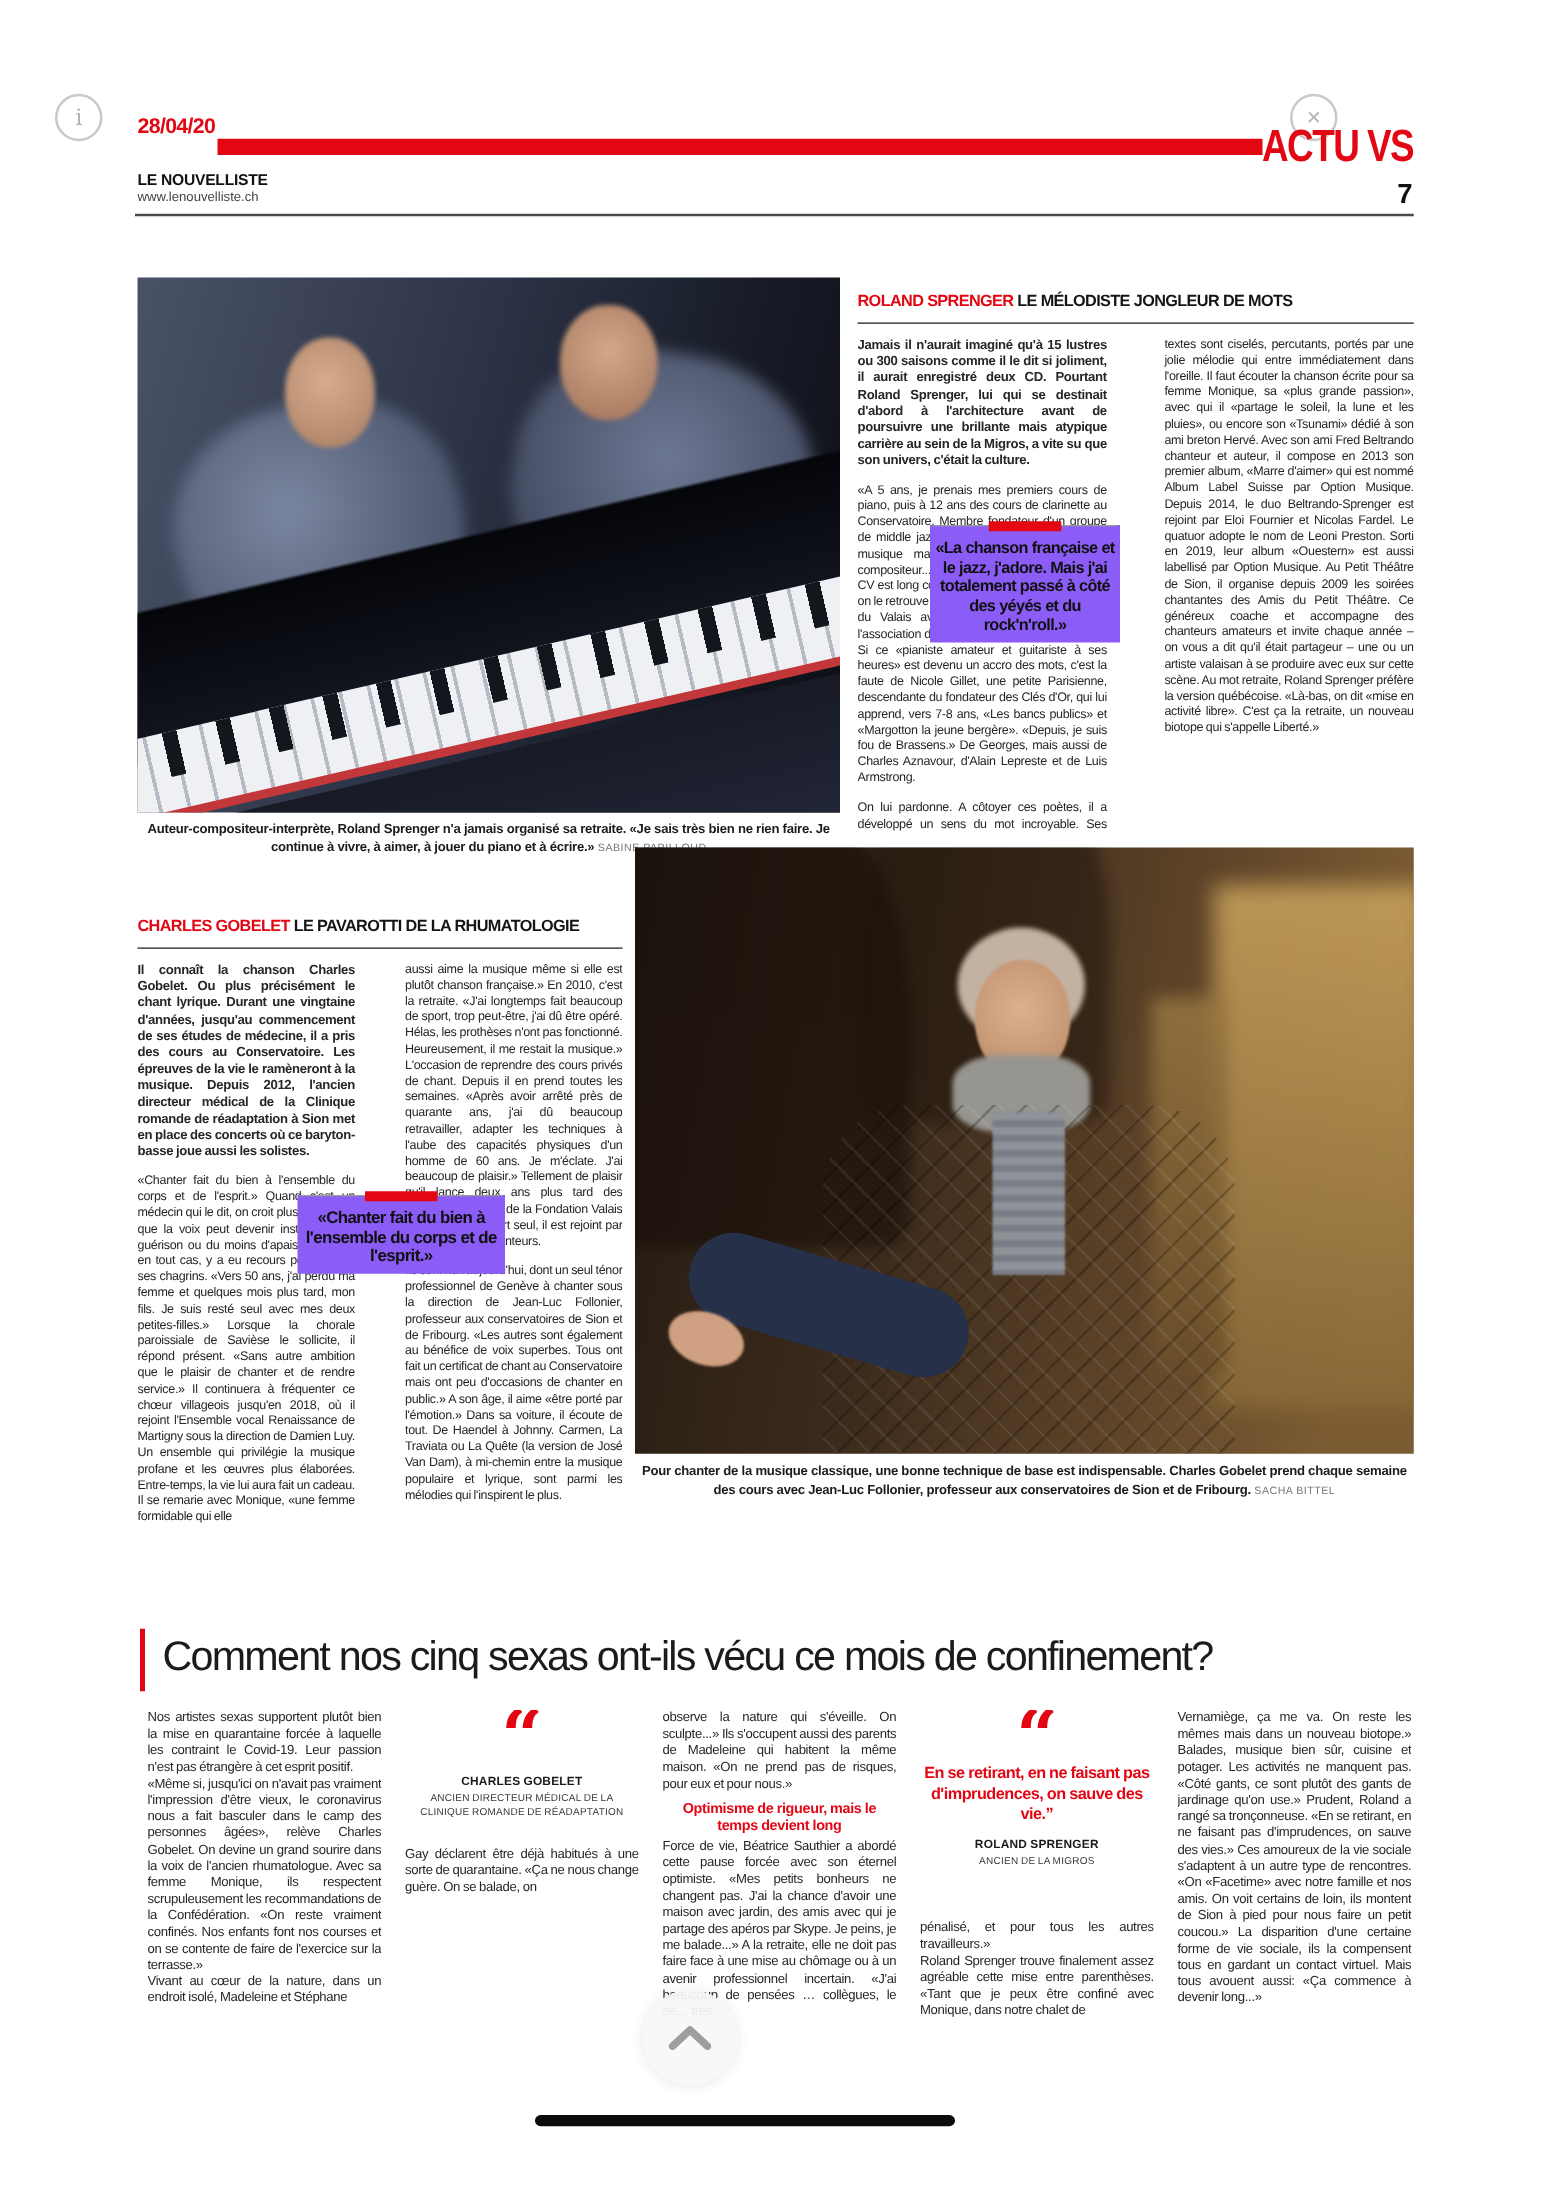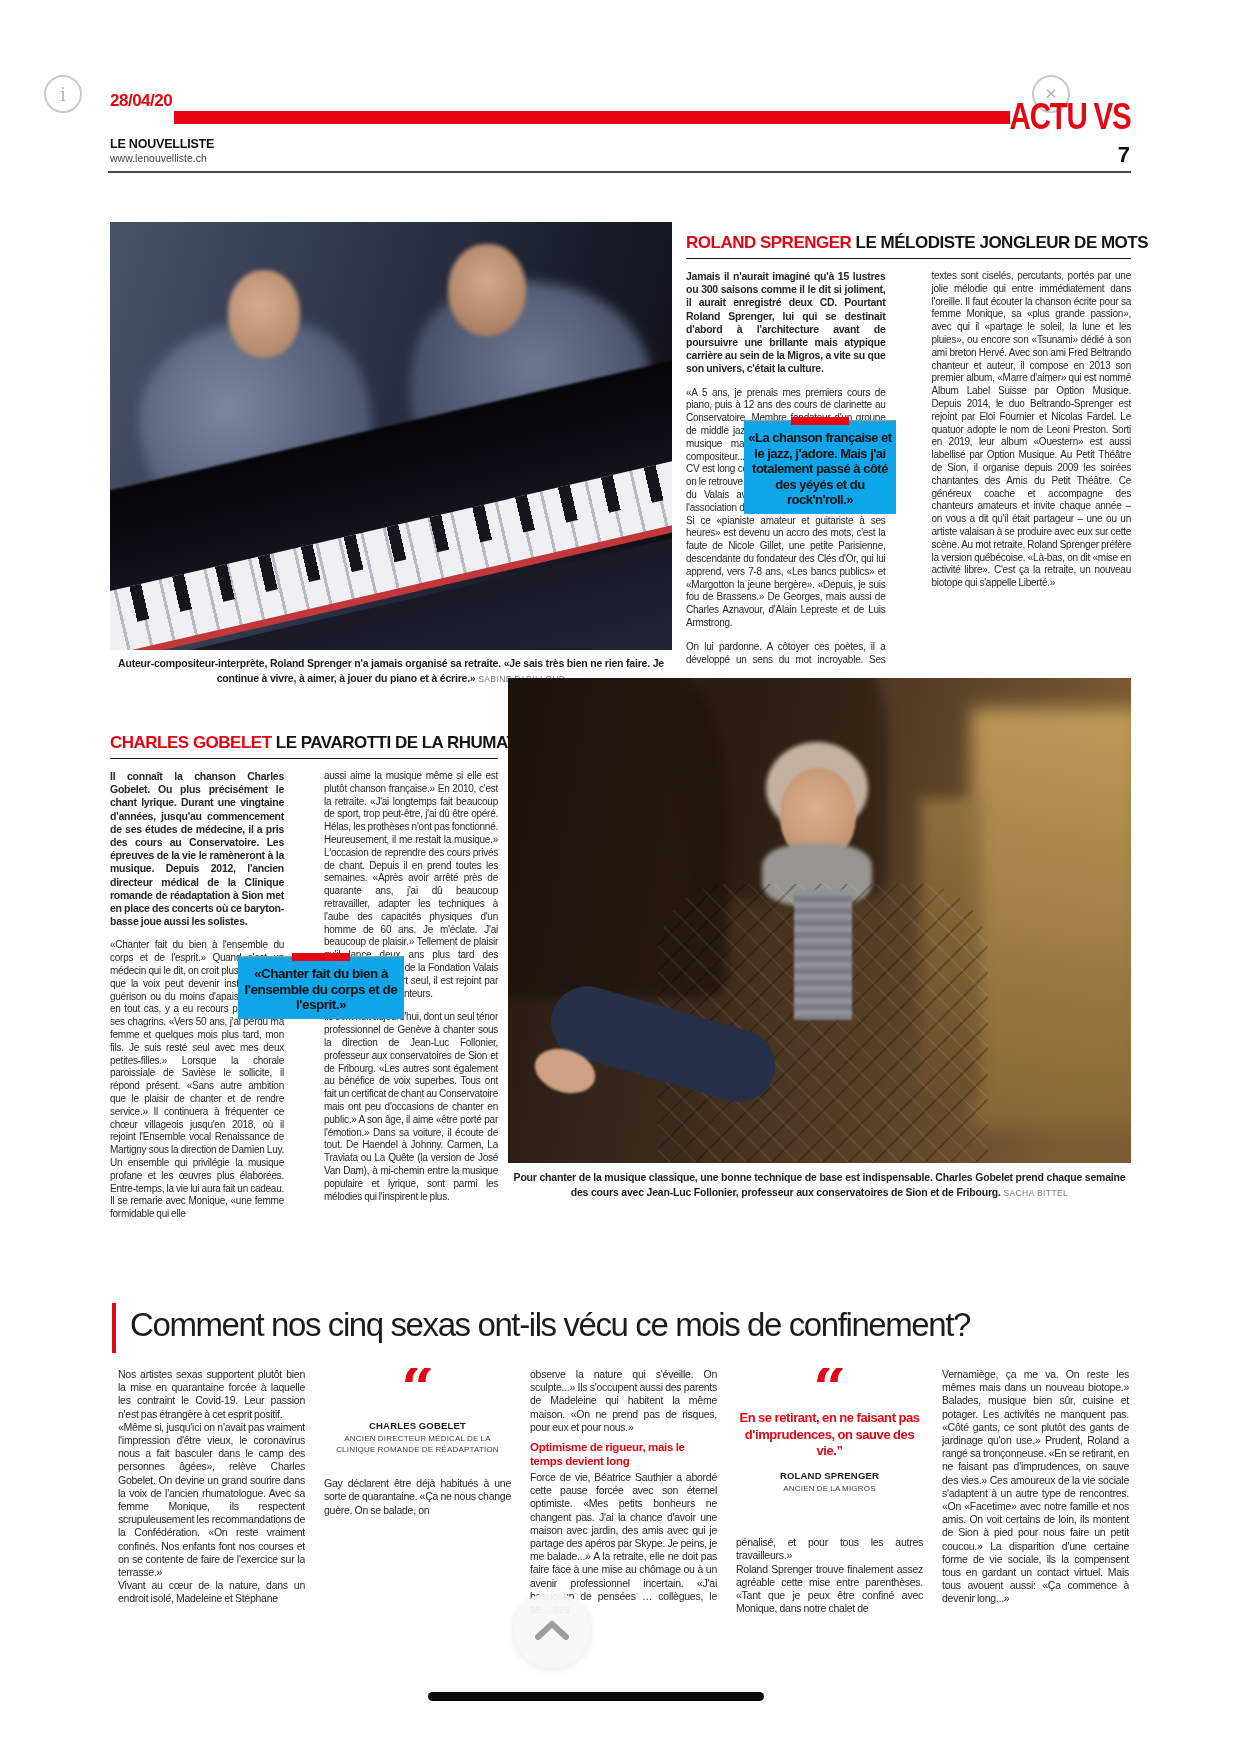--- a/index.html
+++ b/index.html
@@ -14,31 +14,31 @@
     font-size:18px;background:#fff;cursor:pointer;}
   .date{color:#e30613;font-weight:bold;font-size:17px;letter-spacing:-0.5px;}
   .redbar{background:#e30613;}
   .section-title{color:#e30613;font-weight:bold;font-size:36px;letter-spacing:-1.5px;
     transform:scaleX(0.82);transform-origin:right;white-space:nowrap;}
   .brand{font-weight:bold;font-size:12.5px;letter-spacing:-0.2px;color:#111;}
   .brand-url{font-size:10.5px;color:#444;text-decoration:none;}
   .pagenum{font-weight:bold;font-size:22px;color:#111;}
   .hrule{background:#4a4a4a;}
   
-  .headline{font-weight:bold;font-size:17px;letter-spacing:-0.5px;white-space:nowrap;color:#151515;}
+  .headline{font-weight:bold;font-size:13px;letter-spacing:-0.5px;white-space:nowrap;color:#151515;}
   .kicker{color:#e30613;}
   .head-underline{background:#1a1a1a;height:1px;}
   .bodytext{font-size:10px;line-height:12.8px;letter-spacing:-0.25px;word-spacing:-0.4px;
     text-align:justify;color:#262626;}
   .bodytext p{margin:0;}
   .lede{font-weight:bold;font-size:10.5px;line-height:13.2px;margin-bottom:11px !important;}
   .parabreak{margin-top:11px !important;}
   .cols-art1{column-count:2;column-gap:46px;column-fill:auto;height:400px;overflow:hidden;}
   .cols-art2{column-count:2;column-gap:40px;column-fill:auto;height:468px;overflow:hidden;}
-  .pull{background:#0ea5e9;text-align:center;z-index:3;padding:0 2px 6px 2px;}
+  .pull{background:#8b5cf6;text-align:center;z-index:3;padding:0 2px 6px 2px;}
   .pq-rule{position:relative;height:1px;background:#9a9a9a;margin-bottom:9px;}
   .pq-red{position:absolute;left:50%;top:-3.5px;transform:translateX(-50%);
     width:58px;height:8px;background:#e30613;}
   .pq-text{font-weight:bold;font-size:13px;line-height:15.5px;letter-spacing:-0.5px;color:#101010;}
   .cap{font-size:10.5px;font-weight:bold;line-height:14.5px;color:#1c1c1c;letter-spacing:-0.2px;text-align:center;}
   .credit{font-weight:normal;font-size:8.5px;color:#767676;letter-spacing:0.4px;}
   
   .photo{overflow:hidden;}
   .photo *{position:absolute;}
   
@@ -51,21 +51,21 @@
   .bq{text-align:center;}
   .bq-mark{color:#e30613;font-family:"DejaVu Serif",serif;font-weight:bold;
     font-size:58px;line-height:42px;height:42px;}
   .bq-text{color:#e30613;font-weight:bold;font-size:13px;line-height:16.5px;
     letter-spacing:-0.4px;text-align:center;}
   .bq-author{font-size:9.5px;font-weight:bold;color:#1a1a1a;margin-top:9px !important;
     letter-spacing:0.2px;text-align:center;}
   .bq-role{font-size:8px;color:#3a3a3a;line-height:10.5px;margin-top:2px !important;
     letter-spacing:0.2px;text-align:center;}
   .subhead{color:#e30613;font-weight:bold;font-size:11.5px;line-height:13.5px;
-    margin:7px 0 3px 0 !important;text-align:left;}
+    margin:7px 0 3px 0 !important;text-align:center;}
   
   .fab{width:76px;height:76px;border-radius:50%;background:rgba(248,248,248,0.93);
     box-shadow:0 1px 10px rgba(0,0,0,0.10);display:flex;align-items:center;
     justify-content:center;cursor:pointer;z-index:6;}
   .homebar{background:#0c0c0c;border-radius:5px;cursor:pointer;z-index:6;}
 </style>
 </head>
 <body>
 
 <div class="abs viewer-circle" style="left:44px;top:75px;">

